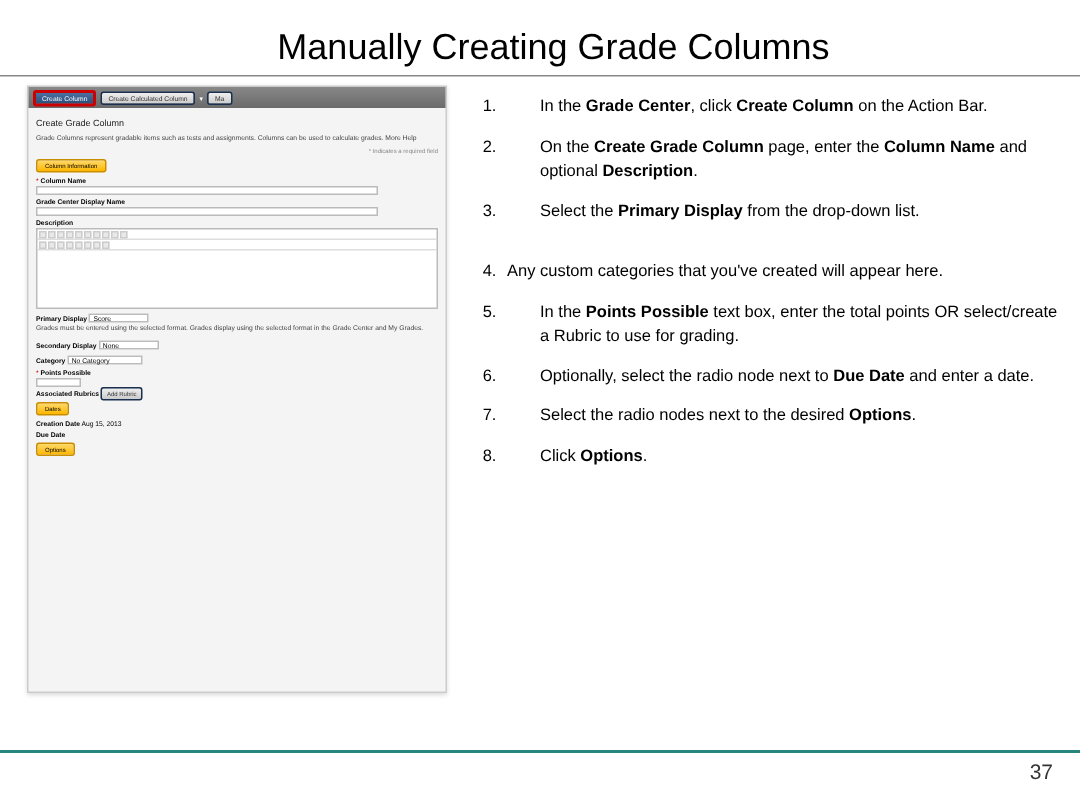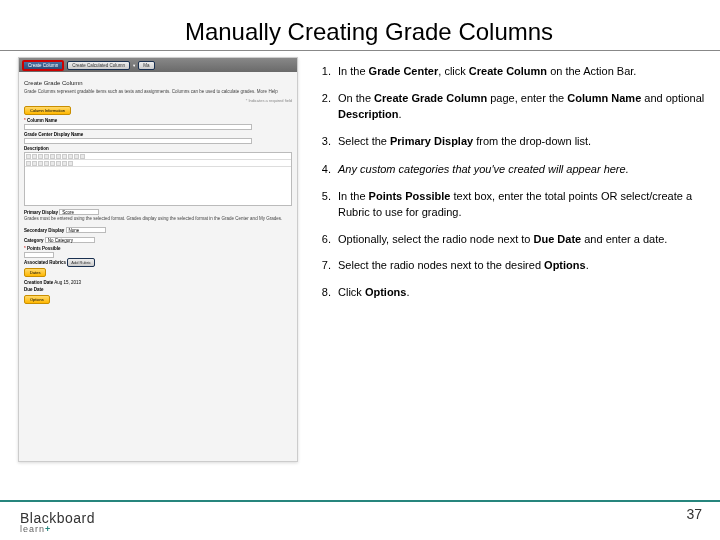--- a/index.html
+++ b/index.html
@@ -109,25 +109,24 @@
     font-size: 11px;
     line-height: 1.5;
   }
   .instructions ol {
     list-style: decimal;
     padding-left: 16px;
   }
   .instructions li {
     padding: 4px 0 6px 4px;
   }
-  .instructions li .step { display: block; }
+  .instructions li .step { display: block; margin-left: 22px; }
   .instructions li .note {
     display: block;
-    font-style: italic;
-    margin-top: 2px;
+    margin-top: 14px;
   }
   .instructions b { font-weight: bold; }
   .para {
     margin-top: 8px;
     padding: 0 0 0 2px;
   }
   .footer {
     position: absolute;
     bottom: 0;
     left: 0;
@@ -275,18 +274,14 @@
           <span class="step">Select the radio nodes next to the desired <b>Options</b>.</span>
         </li>
         <li>
           <span class="step">Click <b>Options</b>.</span>
         </li>
       </ol>
   </div>
 </div>
 
 <div class="footer">
-  <div class="logo">
-    <span class="bb">Blackboard</span>
-    <span class="ln"><span>learn</span><span class="plus">+</span></span>
-  </div>
   <div class="pagenum">37</div>
 </div>
 
 </body></html>

